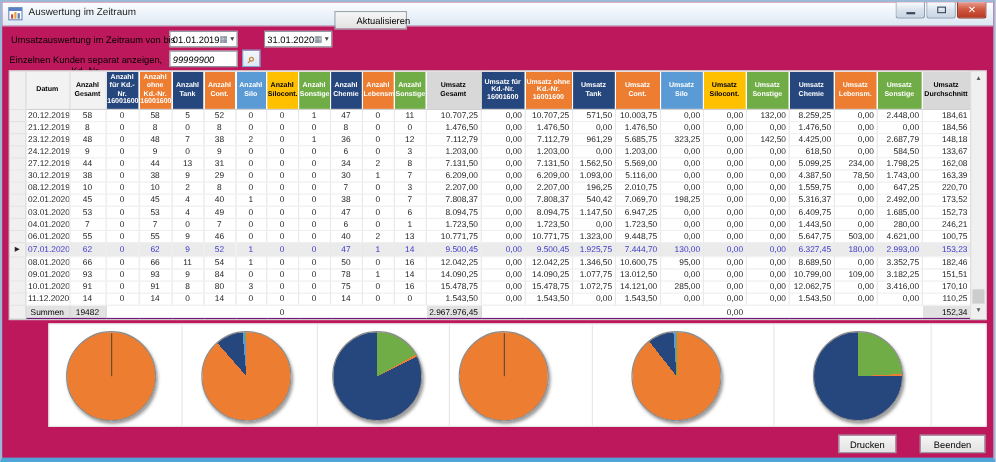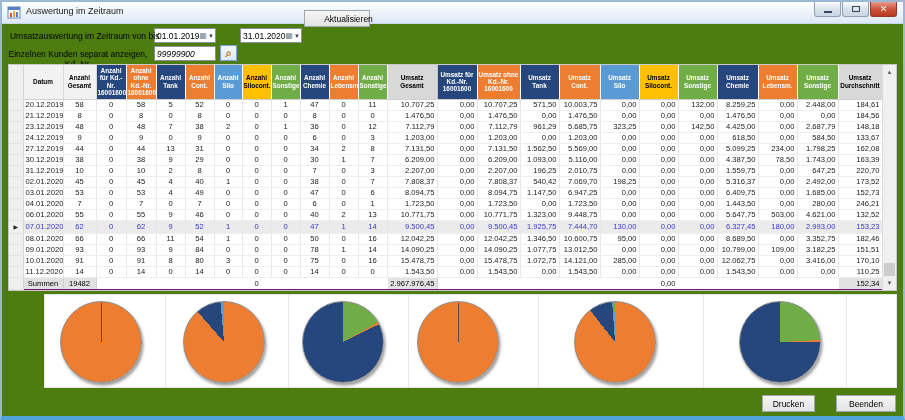--- a/index.html
+++ b/index.html
@@ -1,16 +1,16 @@
 <!DOCTYPE html>
 <html><head>
 <meta charset="utf-8">
 <style>
   html,body{margin:0;padding:0;background:#fff;font-family:"Liberation Sans","DejaVu Sans",sans-serif;}
-  .window{position:relative;width:905px;height:420px;box-sizing:border-box;background:#4d7c0f;
+  .window{position:relative;width:905px;height:420px;box-sizing:border-box;background:#be185d;
           border:2px solid #9BB9D4;border-bottom:4px solid #4FA5D8;overflow:hidden;}
   
   .titlebar{position:absolute;left:0;top:0;right:0;height:21px;
             background:linear-gradient(#FDFEFF,#EAF1F9 60%,#DCE8F4);border-bottom:1px solid #C8D6E5;}
   .app-icon{position:absolute;left:5px;top:3px;width:14px;height:14px;}
   .title-text{position:absolute;left:24px;top:4px;font-size:9px;color:#1a1a1a;}
   .winbtns{position:absolute;right:6px;top:0;display:flex;}
   .wbtn{width:27px;height:15px;margin-left:1px;border:1px solid #90A0B0;border-top:none;
         border-radius:0 0 3px 3px;background:linear-gradient(#FBFDFE,#D9E2EC 50%,#C9D6E3);
         display:flex;align-items:center;justify-content:center;box-sizing:border-box;}
@@ -338,21 +338,21 @@
             <td class="c a-right">0,00</td>
             <td class="c a-right">0,00</td>
             <td class="c a-right">0,00</td>
             <td class="c a-right">4.387,50</td>
             <td class="c a-right">78,50</td>
             <td class="c a-right">1.743,00</td>
             <td class="c a-right">163,39</td>
           </tr>
           <tr>
             <td class="selc"></td>
-            <td class="c a-center">31.12.2019</td>
+            <td class="c a-center">08.12.2019</td>
             <td class="c a-center">10</td>
             <td class="c a-center">0</td>
             <td class="c a-center">10</td>
             <td class="c a-center">2</td>
             <td class="c a-center">8</td>
             <td class="c a-center">0</td>
             <td class="c a-center">0</td>
             <td class="c a-center">0</td>
             <td class="c a-center">7</td>
             <td class="c a-center">0</td>
@@ -469,21 +469,21 @@
             <td class="c a-right">0,00</td>
             <td class="c a-right">10.771,75</td>
             <td class="c a-right">1.323,00</td>
             <td class="c a-right">9.448,75</td>
             <td class="c a-right">0,00</td>
             <td class="c a-right">0,00</td>
             <td class="c a-right">0,00</td>
             <td class="c a-right">5.647,75</td>
             <td class="c a-right">503,00</td>
             <td class="c a-right">4.621,00</td>
-            <td class="c a-right">132,52</td>
+            <td class="c a-right">100,75</td>
           </tr>
           <tr class="selrow">
             <td class="selc">
               <span class="arrow">▶</span>
             </td>
             <td class="c a-center">07.01.2020</td>
             <td class="c a-center">62</td>
             <td class="c a-center">0</td>
             <td class="c a-center">62</td>
             <td class="c a-center">9</td>

